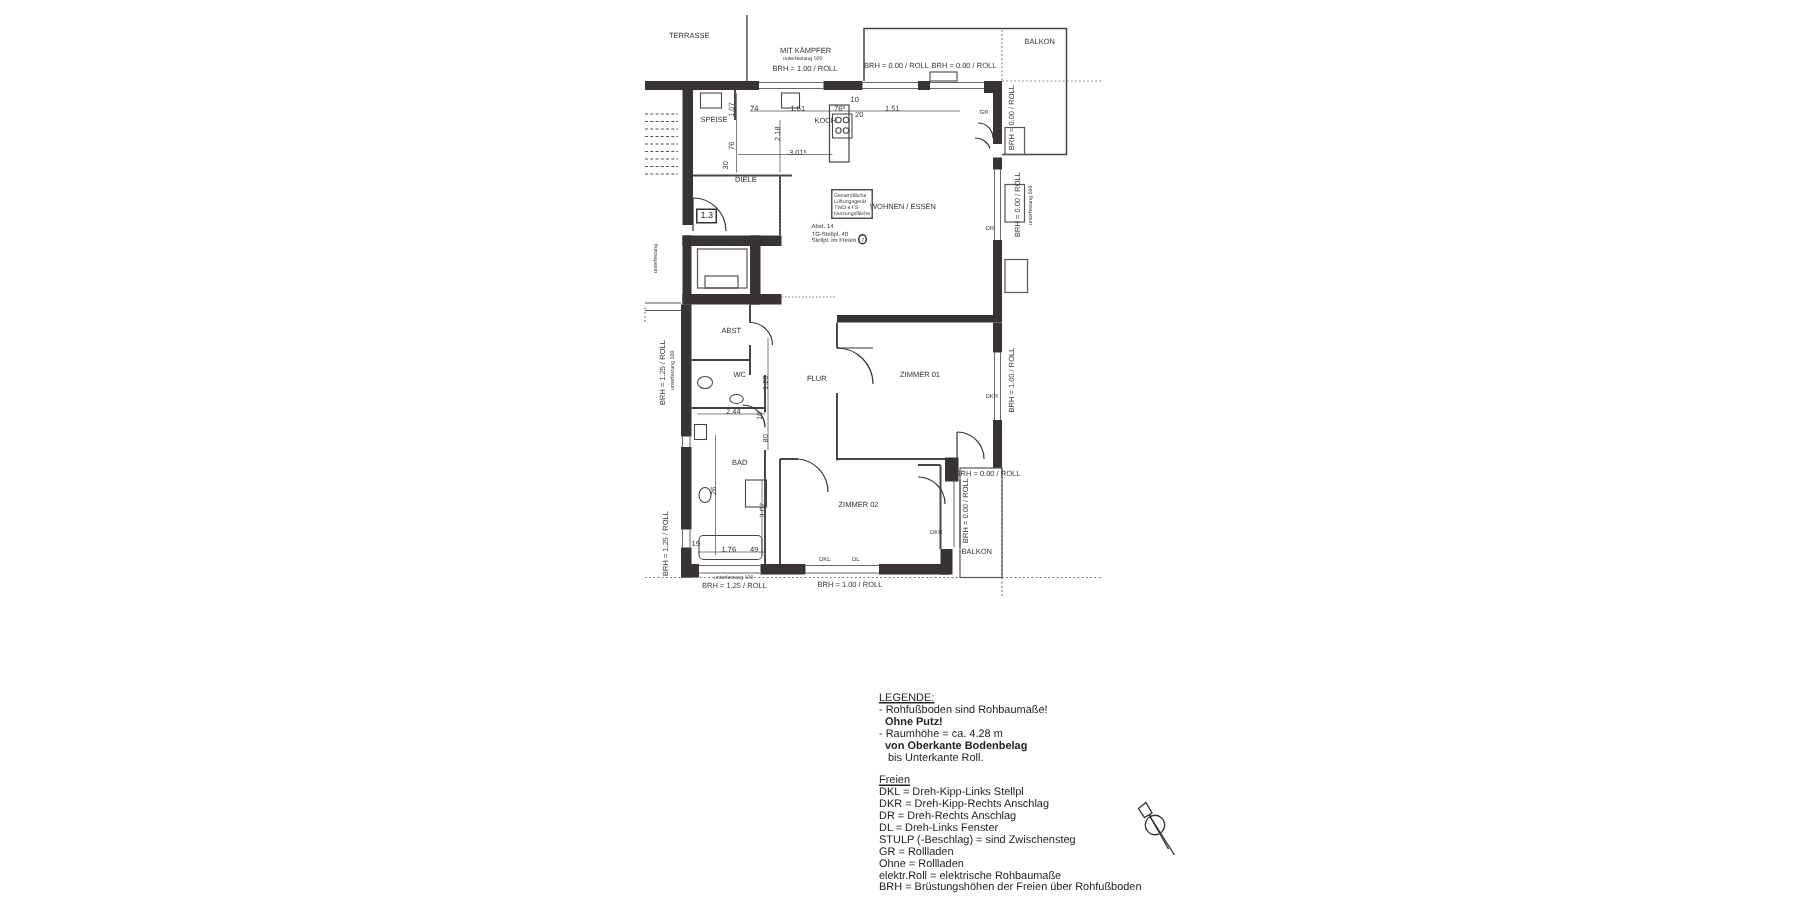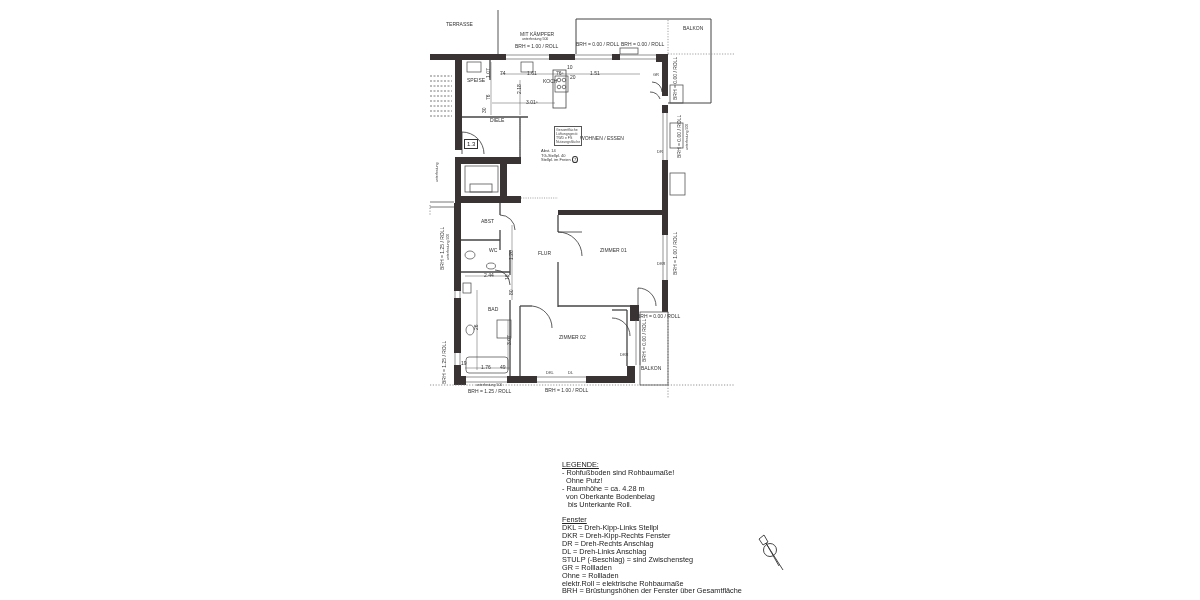--- a/index.html
+++ b/index.html
@@ -1,23 +1,23 @@
 <!DOCTYPE html>
 <html><head>
 <meta charset="utf-8">
 <style>
   html, body { margin: 0; padding: 0; background: #ffffff; }
   body { width: 1200px; height: 600px; position: relative; overflow: hidden; font-family: "Liberation Sans", sans-serif; color: #222; }
   .plan { position: absolute; left: 0; top: 0; width: 1200px; height: 600px; }
   .lbl { position: absolute; font-family: "Liberation Sans", sans-serif; font-size: 5px; color: #333; white-space: nowrap; line-height: 1; }
   .vert { transform-origin: left top; transform: rotate(-90deg); }
-  .legend { position: absolute; left: 562px; top: 461px; font-size: 7.3px; line-height: 7.9px; color: #222; font-family: "Liberation Sans", sans-serif; }
+  .legend { position: absolute; left: 586px; top: 461px; font-size: 7.3px; line-height: 7.9px; color: #222; font-family: "Liberation Sans", sans-serif; }
   .legend .hdr { text-decoration: underline; }
   .legend .gap { height: 7.9px; }
-  .legend .ind { padding-left: 4px; }
+  .legend .ind { padding-left: 4px; font-weight: bold; }
   .legend .ind2 { padding-left: 6px; }
   .badge { position: absolute; border: 1px solid #333; font-size: 6px; padding: 0 2px; line-height: 8px; }
   .box { position: absolute; border: 0.8px solid #555; font-size: 3.5px; line-height: 4px; padding: 1px; color: #444; }
 </style>
 </head>
 <body>
 
 <svg class="plan" viewBox="0 0 1200 600" xmlns="http://www.w3.org/2000/svg">
   <defs>
     <pattern id="stair" width="4" height="4" patternUnits="userSpaceOnUse">
@@ -290,23 +290,23 @@
 <div class="lbl" style="left:653px;top:73px;font-size:4px;">GR</div>
 
 <div class="legend">
   <div class="hdr">LEGENDE:</div>
   <div>- Rohfußboden sind Rohbaumaße!</div>
   <div class="ind">Ohne Putz!</div>
   <div>- Raumhöhe = ca. 4.28 m</div>
   <div class="ind">von Oberkante Bodenbelag</div>
   <div class="ind2">bis Unterkante Roll.</div>
   <div class="gap"></div>
-  <div class="hdr">Fenster</div>
+  <div class="hdr">Freien</div>
   <div>DKL = Dreh-Kipp-Links Stellpl</div>
-  <div>DKR = Dreh-Kipp-Rechts Fenster</div>
+  <div>DKR = Dreh-Kipp-Rechts Anschlag</div>
   <div>DR = Dreh-Rechts Anschlag</div>
-  <div>DL = Dreh-Links Anschlag</div>
+  <div>DL = Dreh-Links Fenster</div>
   <div>STULP (-Beschlag) =  sind Zwischensteg</div>
   <div>GR = Rollladen</div>
   <div>Ohne = Rollladen</div>
   <div>elektr.Roll = elektrische Rohbaumaße</div>
-  <div>BRH = Brüstungshöhen der Fenster über Gesamtfläche</div>
+  <div>BRH = Brüstungshöhen der Freien über Rohfußboden</div>
 </div>
 
 </body></html>

